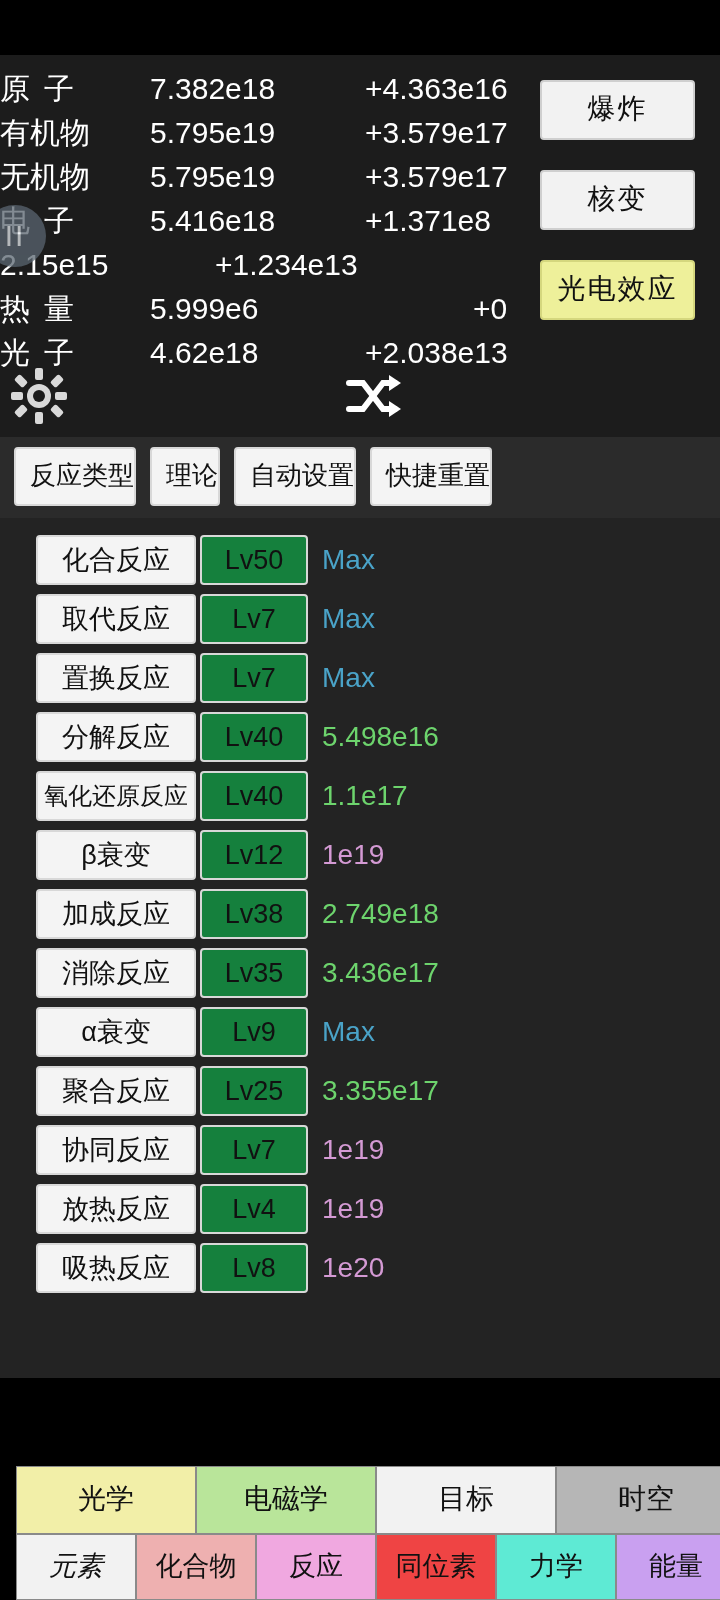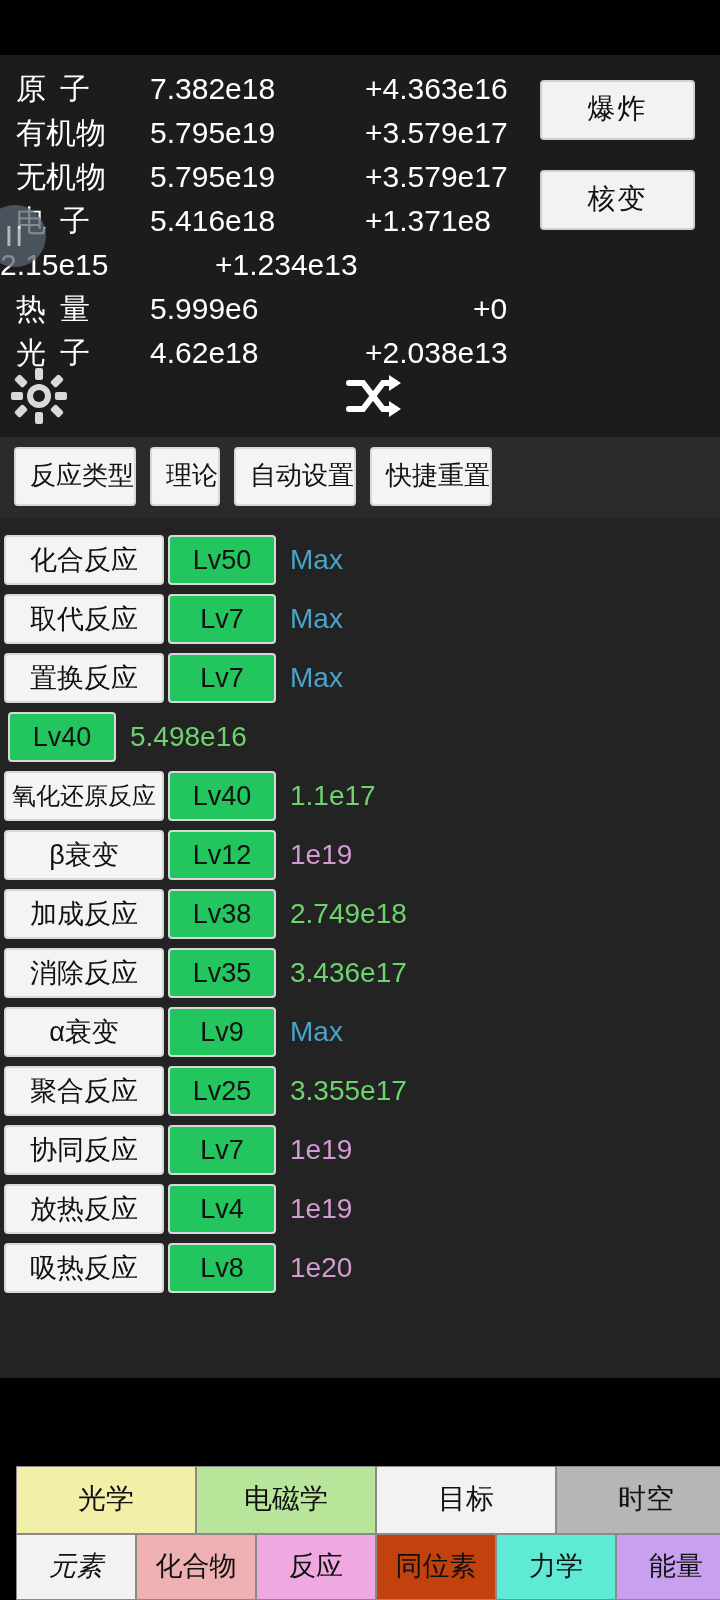--- a/index.html
+++ b/index.html
@@ -28,21 +28,21 @@
   }
   .res-row {
     display: flex; align-items: center;
     height: 44px;
     color: #ffffff;
     font-size: 30px;
     line-height: 44px;
   }
   .res-name {
     width: 150px;
-    padding-left: 16px;
+    padding-left: 0;
     white-space: nowrap;
     letter-spacing: 0px;
   }
   .res-name.wide { letter-spacing: 14px; }
   .res-val {
     width: 215px;
     text-align: left;
   }
   .res-delta {
     width: 250px;
@@ -120,39 +120,39 @@
   
   .list {
     background: #232323;
     height: 860px;
     padding-top: 12px;
   }
   .row {
     display: flex;
     align-items: center;
     height: 59px;
-    padding-left: 4px;
+    padding-left: 36px;
   }
   .r-name {
     width: 160px;
     background: #f4f4f4;
     color: #111;
     border: 2px solid #d8d8d8;
     border-radius: 4px;
     height: 50px;
     line-height: 46px;
     text-align: center;
     font-size: 27px;
     white-space: nowrap;
     overflow: hidden;
   }
   .r-lv {
     width: 108px;
     margin-left: 4px;
-    background: #22c55e;
+    background: #15803d;
     color: #111;
     border: 2px solid #d8d8d8;
     border-radius: 4px;
     height: 50px;
     line-height: 46px;
     text-align: center;
     font-size: 27px;
   }
   .r-amt {
     margin-left: 14px;
@@ -221,20 +221,21 @@
         <div class="row-res res-row">
           <div class="res-name wide">光子</div>
           <div class="res-val">4.62e18</div>
           <div class="res-delta">+2.038e13</div>
         </div>
       </div>
 
     <div class="side-buttons" id="side-buttons">
         <div class="side-btn">爆炸</div>
         <div class="side-btn">核变</div>
+        <div class="side-btn yellow">光电效应</div>
       </div>
 
     <div class="pause-orb">
         <span>II</span>
       </div>
 
     <div class="res-footer">
       <div class="gear">
         <svg viewBox="0 0 58 58" width="58" height="58">
           <g fill="#d9d9d9">
@@ -283,20 +284,21 @@
         <div class="r-name">取代反应</div>
         <div class="r-lv">Lv7</div>
         <div class="r-amt" style="color: rgb(74, 163, 200);">Max</div>
       </div>
       <div class="row">
         <div class="r-name">置换反应</div>
         <div class="r-lv">Lv7</div>
         <div class="r-amt" style="color: rgb(74, 163, 200);">Max</div>
       </div>
       <div class="row">
+        <div class="r-name">分解反应</div>
         <div class="r-lv">Lv40</div>
         <div class="r-amt" style="color: rgb(109, 212, 109);">5.498e16</div>
       </div>
       <div class="row">
         <div class="r-name" style="font-size: 24px;">氧化还原反应</div>
         <div class="r-lv">Lv40</div>
         <div class="r-amt" style="color: rgb(109, 212, 109);">1.1e17</div>
       </div>
       <div class="row">
         <div class="r-name">β衰变</div>
@@ -344,19 +346,19 @@
     <div class="nav-row top" id="nav-top">
         <div class="nav-cell" style="background: rgb(242, 239, 168);">光学</div>
         <div class="nav-cell" style="background: rgb(185, 229, 154);">电磁学</div>
         <div class="nav-cell" style="background: rgb(242, 242, 242);">目标</div>
         <div class="nav-cell" style="background: rgb(182, 182, 182);">时空</div>
       </div>
     <div class="nav-row" id="nav-bottom">
         <div class="nav-cell" style="background: rgb(242, 242, 242); font-style: italic;">元素</div>
         <div class="nav-cell" style="background: rgb(238, 176, 176);">化合物</div>
         <div class="nav-cell" style="background: rgb(240, 168, 224);">反应</div>
-        <div class="nav-cell" style="background: #c2410c;">同位素</div>
+        <div class="nav-cell" style="background: #ef4444;">同位素</div>
         <div class="nav-cell" style="background: #5eead4;">力学</div>
         <div class="nav-cell" style="background: rgb(201, 160, 240);">能量</div>
       </div>
   </div>
 
 </div>
 
 </body></html>

